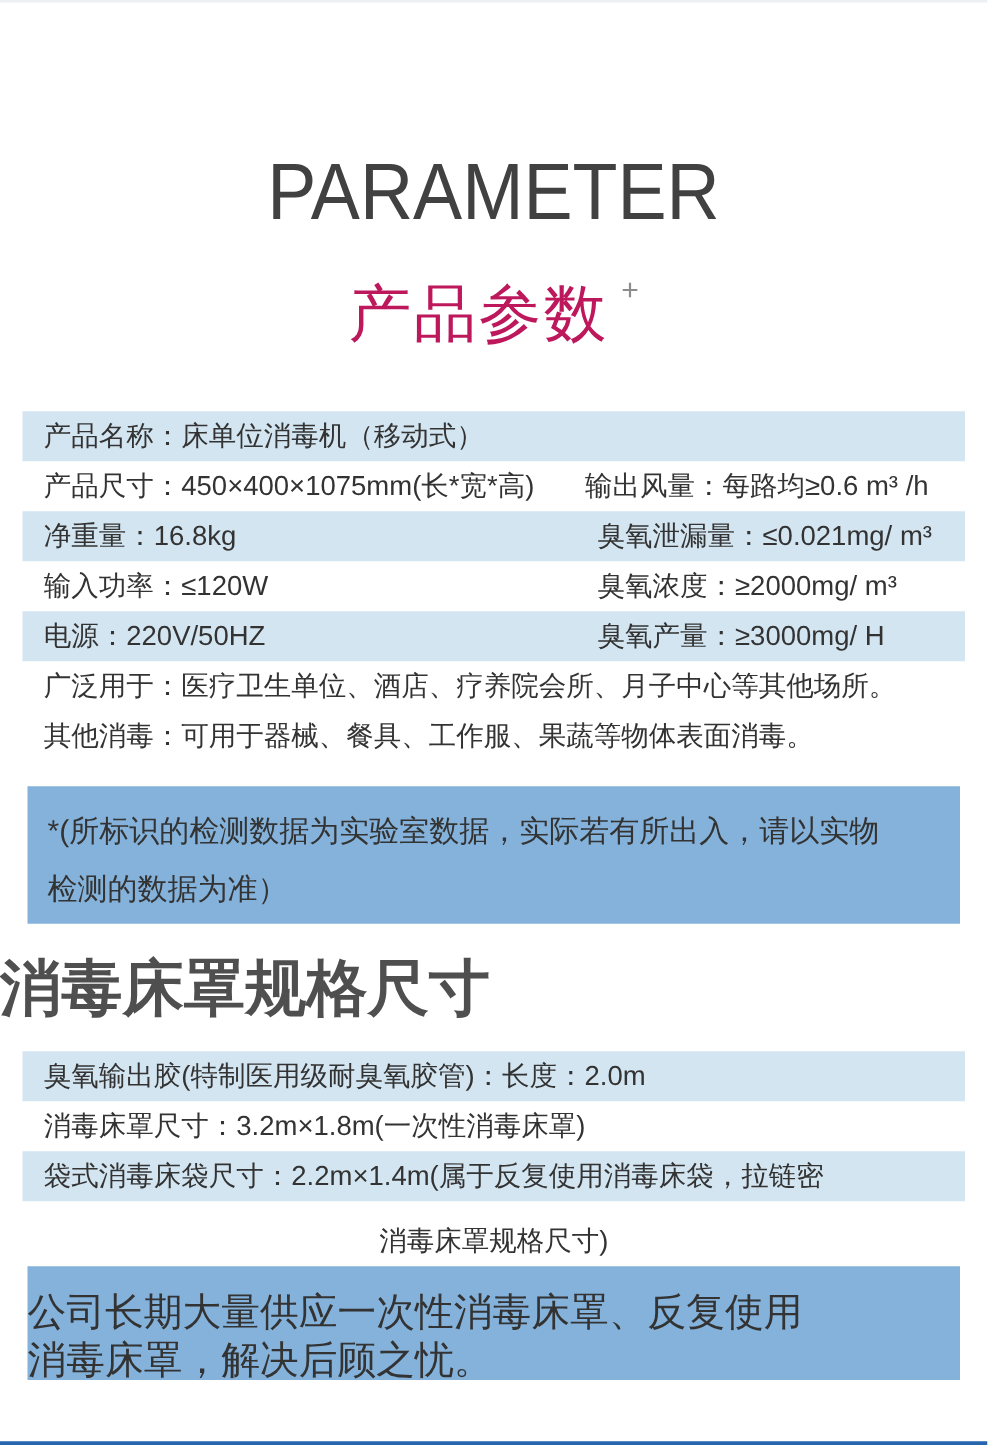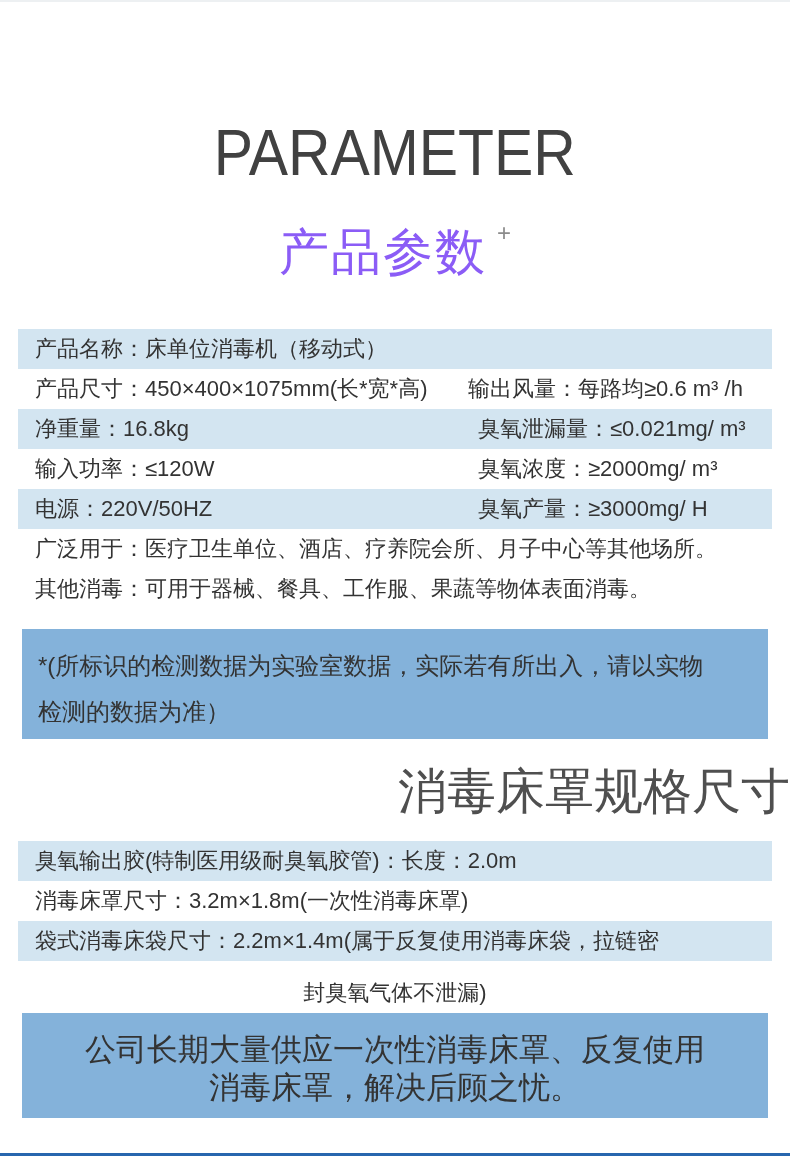--- a/index.html
+++ b/index.html
@@ -26,21 +26,21 @@
     color: #414141;
     line-height: 66px;
     letter-spacing: 0px;
     display: inline-block;
     transform: scaleX(0.92);
     transform-origin: center;
   }
   .title-cn-wrap { margin-top: 20px; line-height: 54px; }
   .title-cn {
     font-size: 50px; font-weight: 500;
-    color: #8b5cf6;
+    color: #be185d;
     letter-spacing: 2px;
   }
   .title-plus {
     font-size: 24px; color: #8c8c8c;
     vertical-align: 28px;
     margin-left: 10px;
   }
 
   .spec-table { margin: 38px 18px 0 18px; }
   .row {
@@ -62,39 +62,39 @@
     padding: 0 16px;
     box-sizing: border-box;
     font-size: 24px;
     color: #333333;
   }
   .notice-box .line { line-height: 46px; }
   .notice-box .line1 { padding-top: 14px; }
 
   .section2-heading {
     margin-top: 26px;
-    text-align: right;
-    font-size: 49px; font-weight: 400;
+    text-align: left;
+    font-size: 49px; font-weight: 700;
     color: #4f4f4f;
     line-height: 52px;
   }
   .spec-table2 { margin: 24px 18px 0 18px; }
   .row-cont {
     height: 32px; line-height: 32px;
     margin-top: 16px;
     text-align: center;
     font-size: 22px;
   }
 
   .footer-banner {
     position: absolute;
     left: 22px; right: 22px;
-    top: 1013px; height: 105px;
+    top: 1013px; height: 91px;
     background: var(--box-blue);
-    text-align: center;
+    text-align: left;
     font-size: 31px;
     color: #333333;
     box-sizing: border-box;
     padding-top: 18px;
   }
   .footer-banner .line { line-height: 38px; }
 
   .bottom-accent {
     position: absolute;
     left: 0; top: 1153px;
@@ -152,21 +152,21 @@
 <div class="spec-table2">
   <div class="row blue">
     <span>臭氧输出胶(特制医用级耐臭氧胶管)：长度：2.0m</span>
   </div>
   <div class="row">
     <span>消毒床罩尺寸：3.2m×1.8m(一次性消毒床罩)</span>
   </div>
   <div class="row blue">
     <span>袋式消毒床袋尺寸：2.2m×1.4m(属于反复使用消毒床袋，拉链密</span>
   </div>
-  <div class="row-cont">封臭氧气体不泄漏)</div>
+  <div class="row-cont">消毒床罩规格尺寸)</div>
 </div>
 
 <div class="footer-banner">
   <div class="line">公司长期大量供应一次性消毒床罩、反复使用</div>
   <div class="line">消毒床罩，解决后顾之忧。</div>
 </div>
 
 <div class="bottom-accent"></div>
 
 </body></html>

